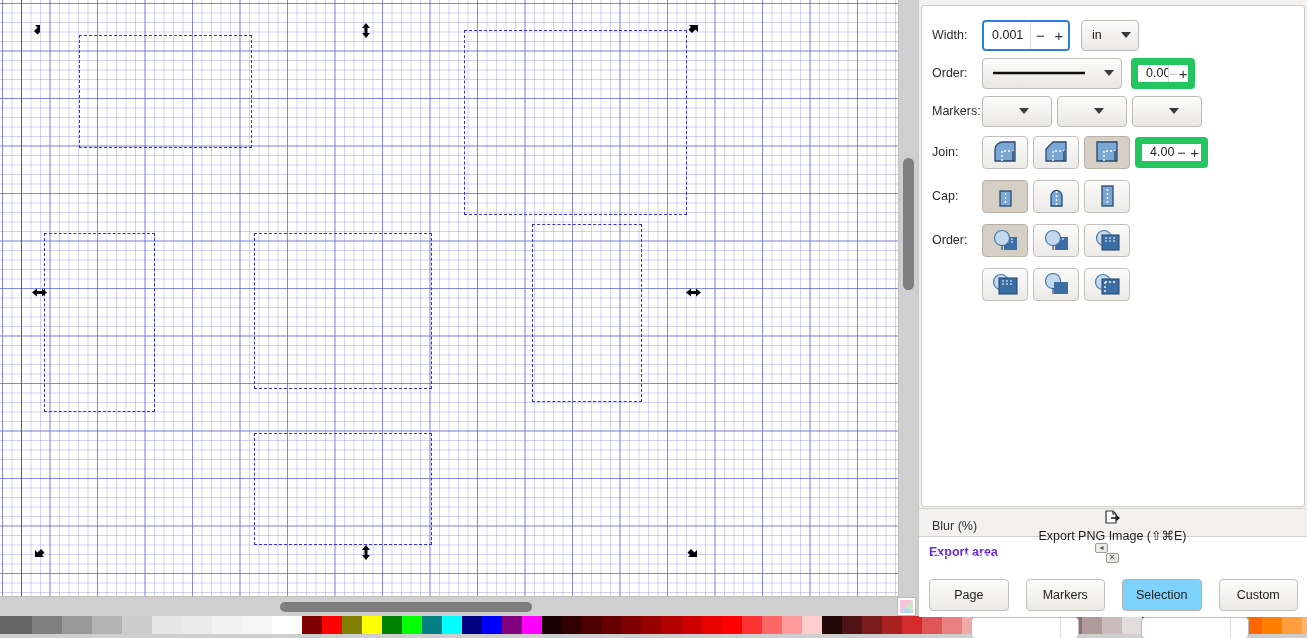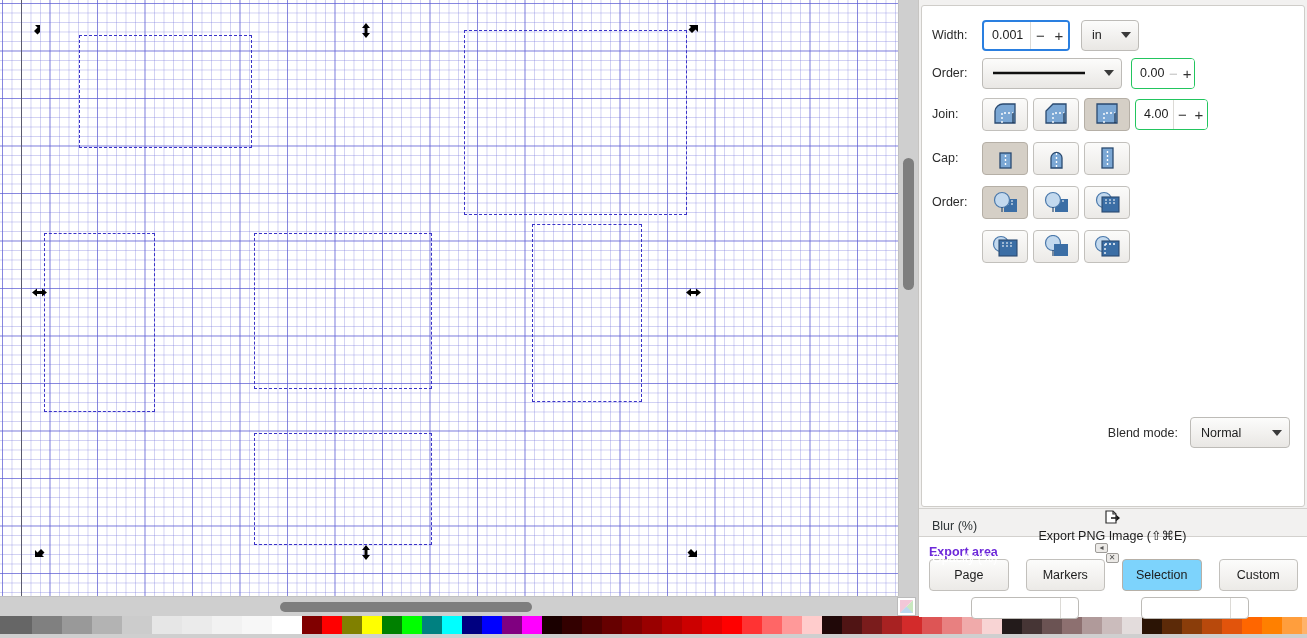--- a/index.html
+++ b/index.html
@@ -125,21 +125,21 @@
 
   .row { display:flex; align-items:center; height:30px; margin-bottom:8px; }
   .row-label {
     width:60px; padding-left:10px; font-size:12.5px; color:#2b2b2b;
     flex:0 0 auto;
   }
 
   .spin {
     display:flex; align-items:center;
     height:31px; background:#ffffff;
-    border:1px solid #22c55e; border-radius:4px;
+    border:7px solid #22c55e; border-radius:4px;
     overflow:hidden;
   }
   .spin.focused { border:2px solid #2a7fe0; }
   .spin .val {
     padding:0 8px; min-width:44px; font-size:12.5px; color:#1c1c1c;
     display:flex; align-items:center; height:100%;
   }
   .spin .sep { width:1px; height:100%; background:#dcdad6; }
   .spin .btn {
     width:19px; height:100%; display:flex; align-items:center;
@@ -218,21 +218,21 @@
     width:13px; height:13px; border:1px solid #9d9b98;
     background:#eceae7; border-radius:2px;
     display:flex; align-items:center; justify-content:center;
     font-size:8px; color:#555; line-height:1;
   }
   #export-body {
     background:#ffffff; border-top:1px solid #d3d1ce;
     height:81px; padding:8px 10px 0 10px;
   }
   #export-body .hdr { font-size:12.5px; font-weight:bold; color:#6d28d9; }
-  #area-buttons { display:flex; gap:17px; margin-top:0; }
+  #area-buttons { display:flex; gap:17px; margin-top:20px; }
   .area-btn {
     width:92px; height:32px;
     background:linear-gradient(#fcfcfb,#eceae7);
     border:1px solid #c2c0bc; border-radius:4px;
     display:flex; align-items:center; justify-content:center;
     font-size:12.5px; color:#1c1c1c; cursor:default;
   }
   .area-btn.on { background:#7dd3fc; border-color:#b6b0a7; }
   #export-fields { display:flex; gap:62px; margin-top:6px; padding-left:42px; }
   .xfield {
@@ -418,20 +418,32 @@
             <span class="caret"></span>
           </div>
           <div class="spin" style="width:64px; margin-left:9px">
             <div class="val" style="min-width:30px">0.00</div>
             <div class="sep"></div>
             <div class="btn dim">−</div>
             <div class="btn">+</div>
           </div>
         </div>
 
+        <div class="row">
+          <div class="row-label">Markers:</div>
+          <div class="combo" style="width:70px; justify-content:center">
+            <span class="caret"></span>
+          </div>
+          <div class="combo" style="width:70px; margin-left:5px; justify-content:center">
+            <span class="caret"></span>
+          </div>
+          <div class="combo" style="width:70px; margin-left:5px; justify-content:center">
+            <span class="caret"></span>
+          </div>
+        </div>
 
         <div class="row" style="height:36px">
           <div class="row-label">Join:</div>
           <div class="tbtn">
             <svg width="28" height="22" viewBox="0 0 28 22">
               <path d="M4 20 V8 A8 8 0 0 1 12 1 H24 V20 Z" fill="#7ba7d4" stroke="#2a4a70" stroke-width="1.3"></path>
               <path d="M11 20 V10 H22" stroke="#ffffff" stroke-width="1.4" stroke-dasharray="2 2" fill="none"></path>
               <path d="M22 10 V20" stroke="#1b2f46" stroke-width="1.1" fill="none"></path>
             </svg>
           </div>
@@ -525,27 +537,20 @@
           <div class="tbtn" style="margin-left:5px">
             <svg width="30" height="22" viewBox="0 0 30 22">
               <circle cx="11" cy="9" r="7.5" fill="#c3d9ee" stroke="#4b79ab" stroke-width="1.2"></circle>
               <rect x="10" y="6" width="17" height="15" fill="#3b6ea5" stroke="#2a4a70" stroke-width="1.1"></rect>
               <path d="M13 9 V20" stroke="#ffffff" stroke-width="1.3" stroke-dasharray="2 2"></path>
               <path d="M13 9 H25" stroke="#ffffff" stroke-width="1.3" stroke-dasharray="2 2"></path>
             </svg>
           </div>
         </div>
 
-        <div class="blend-row">
-          <span class="blend-label">Blend mode:</span>
-          <div class="combo blend-combo">
-            <span>Normal</span>
-            <span class="caret"></span>
-          </div>
-        </div>
 
       </div>
     </div>
 
     <div id="sliders">
       <div class="slider-row">
         <div class="slider-track">
           <div class="slider-fill" style="width:100%; background:#ded9d3"></div>
           <div class="slider-text">Blur (%)</div>
         </div>

